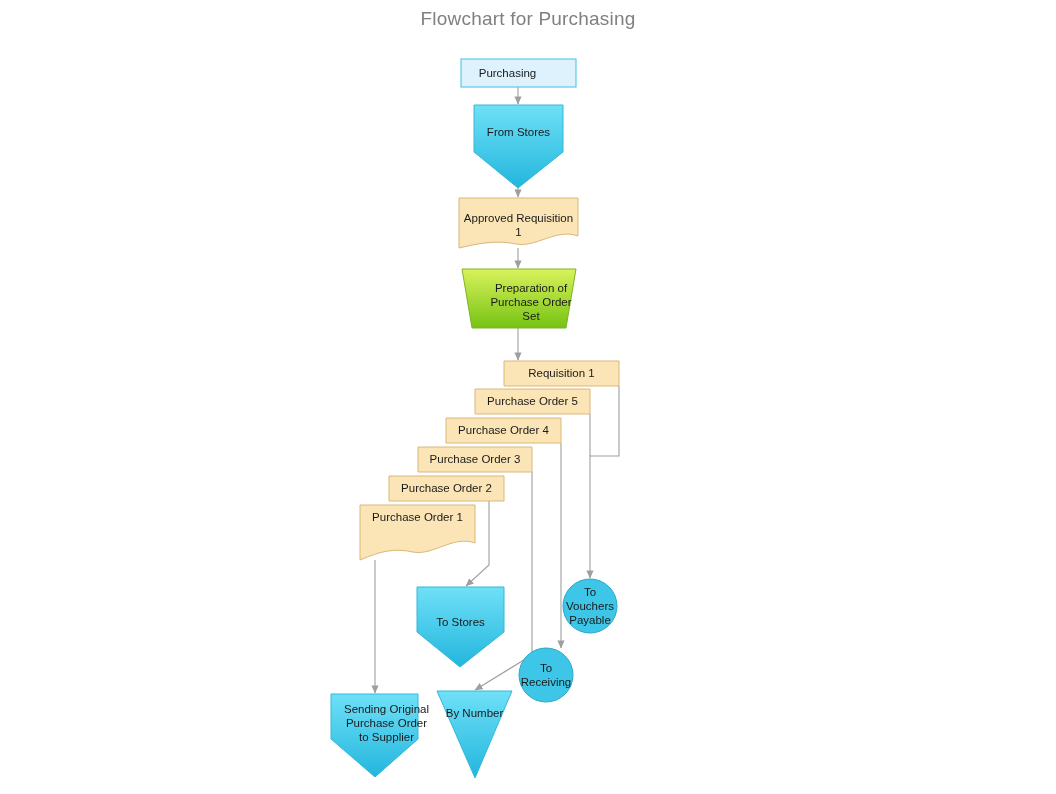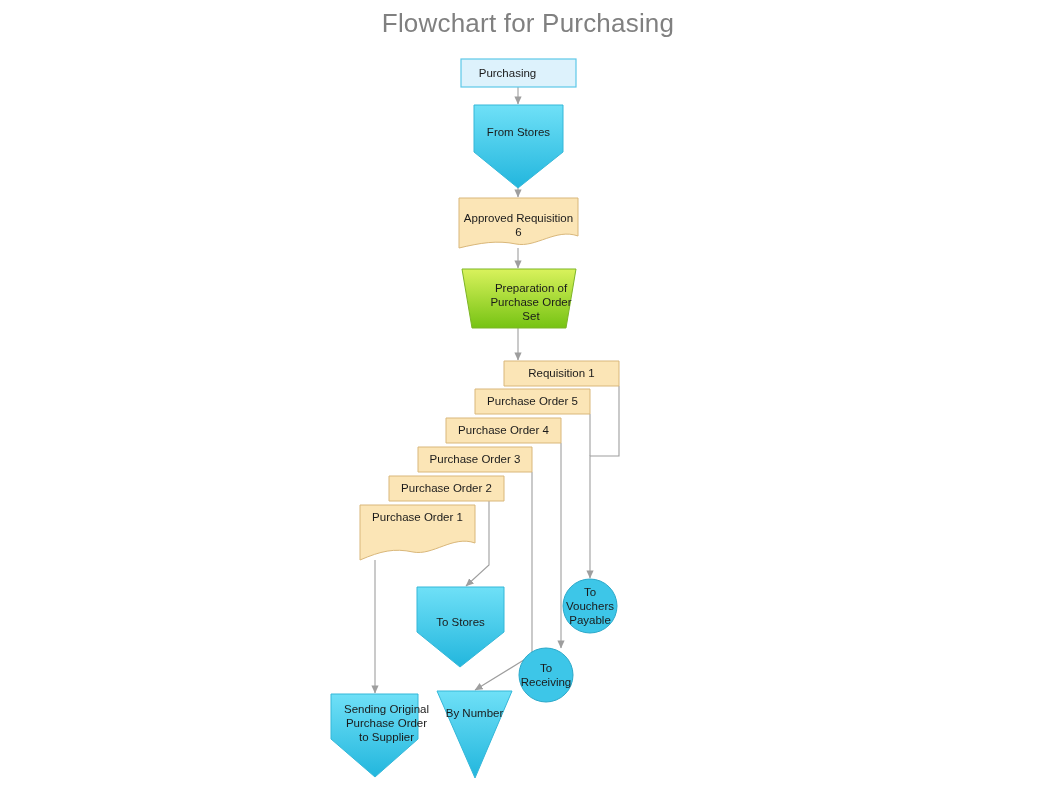--- a/index.html
+++ b/index.html
@@ -20,21 +20,21 @@
     top: 0;
     width: 1056px;
     height: 794px;
   }
   .chart-title {
     position: absolute;
     left: 0;
     top: 8px;
     width: 1056px;
     text-align: center;
-    font-size: 26px;
+    font-size: 19px;
     color: #808080;
     font-family: "Liberation Sans", sans-serif;
     letter-spacing: 0.2px;
   }
   .node-label {
     position: absolute;
     font-family: "Liberation Sans", sans-serif;
     font-size: 11.5px;
     color: #1a1a1a;
     text-align: center;
@@ -118,21 +118,21 @@
     <polygon points="331,694 418,694 418,739 375,777 331,739" fill="url(#gradCyan)" stroke="#35b7d8" stroke-width="1"></polygon>
 
     <polygon points="437,691 512,691 475,778" fill="url(#gradCyan)" stroke="#35b7d8" stroke-width="1"></polygon>
   </svg>
 
   <div class="node-label" style="left:461px; top:66px; width:93px;">Purchasing</div>
 
   <div class="node-label" style="left:474px; top:125px; width:89px;">From Stores</div>
 
   <div class="node-label" style="left:459px; top:211px; width:119px;">Approved Requisition
-6</div>
+1</div>
 
   <div class="node-label" style="left:478px; top:281px; width:106px;">Preparation of
 Purchase Order
 Set</div>
 
   <div class="node-label" style="left:504px; top:366px; width:115px;">Requisition 1</div>
 
   <div class="node-label" style="left:475px; top:394px; width:115px;">Purchase Order 5</div>
 
   <div class="node-label" style="left:446px; top:423px; width:115px;">Purchase Order 4</div>

